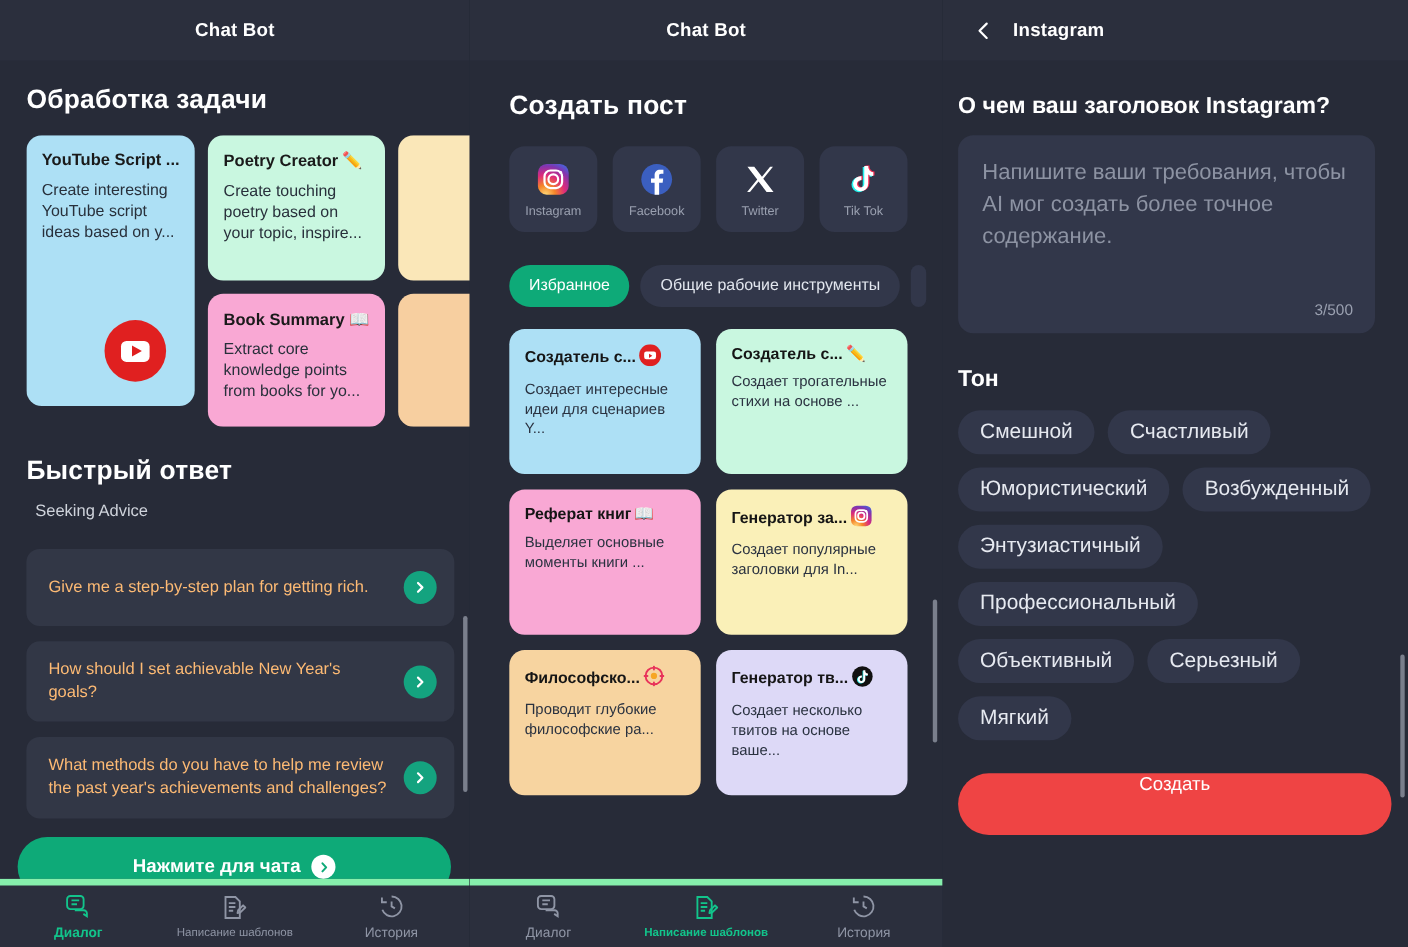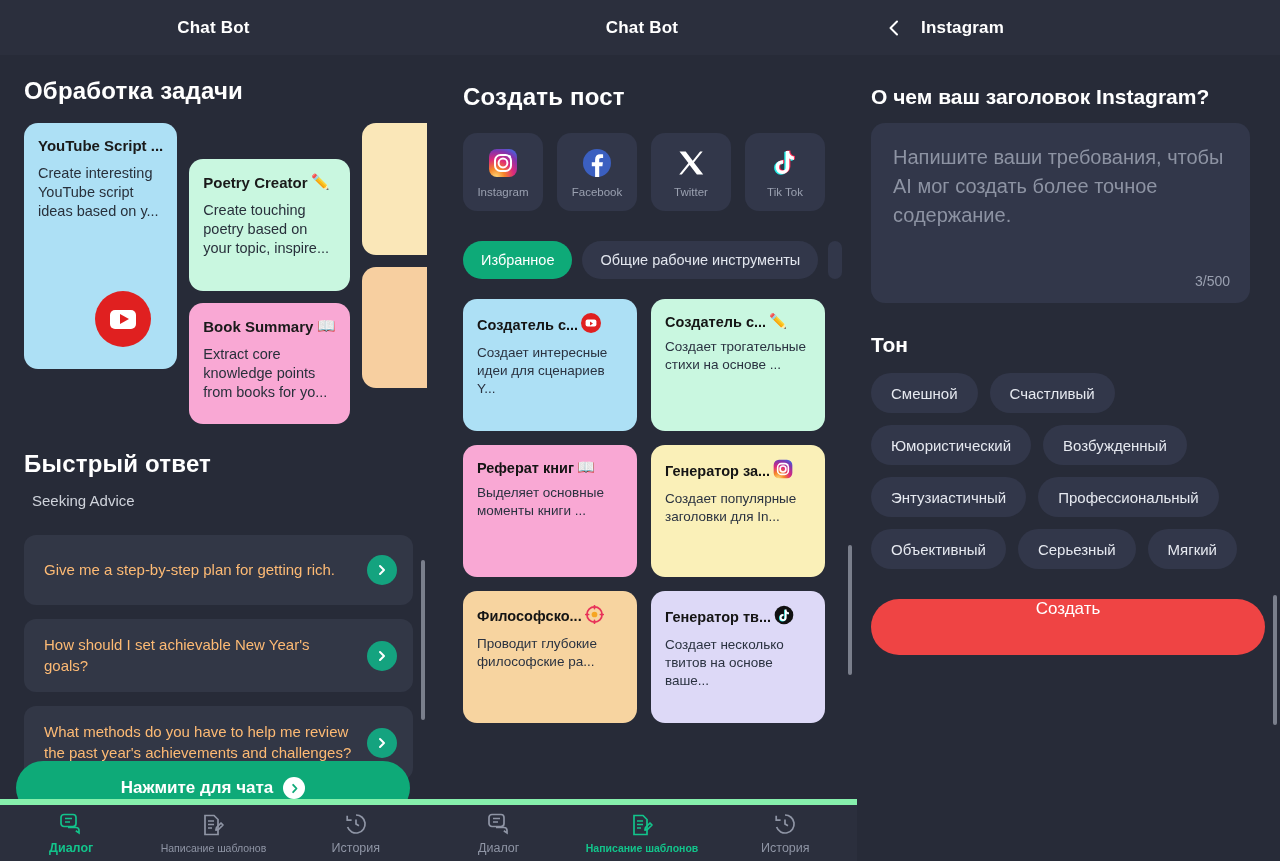--- a/index.html
+++ b/index.html
@@ -40,21 +40,21 @@
   .sub-label { color:#cfd3db; font-size:15px; font-weight: 400; }
 
   
   .p1-inner { padding: 22px 0 0 24px; }
   .masonry {
     position: relative; margin-top: 18px;
     display: flex; gap: 12px; width: 420px; overflow: hidden;
   }
   .mcol { display:flex; flex-direction:column; gap: 12px; }
   .mcol.c1 { width: 170px; }
-  .mcol.c2 { width: 170px; margin-top: 36px; }
+  .mcol.c2 { width: 170px; }
   .mcol.c3 { width: 170px; }
 
   .mcard {
     border-radius: 14px; padding: 14px 14px 16px 14px;
     position: relative; overflow: hidden;
   }
   .mcard .mt {
     font-size: 15px; font-weight: bold; color: #1a1a1a;
     white-space: nowrap; overflow: hidden;
     display:flex; align-items:center; gap:4px;
@@ -162,21 +162,21 @@
     height: 180px; position:relative; padding: 20px 22px;
   }
   .ta-ph { color:#8d93a3; font-size:20px; line-height:1.45; }
   .ta-count { position:absolute; right:20px; bottom:14px; color:#9aa0b0; font-size:14px; }
 
   .tone-title { margin-top: 30px; }
   .tones { display:flex; flex-wrap:wrap; gap: 12px; margin-top: 16px; width: 380px; }
   .tone {
     background:#32374a; border-radius: 20px; height:40px;
     display:flex; align-items:center; padding: 3px 20px;
-    color:#e6e9f0; font-size:15px; white-space:nowrap;
+    color:#e6e9f0; font-size:19px; white-space:nowrap;
   }
   .create-btn {
     margin-top: 30px; width: 394px; height: 56px; border-radius: 28px;
     background:#ef4444; display:flex; align-items:flex-start; justify-content:center;
     color:#ffffff; font-size:17px;
   }
 </style>
 </head>
 <body>
 

